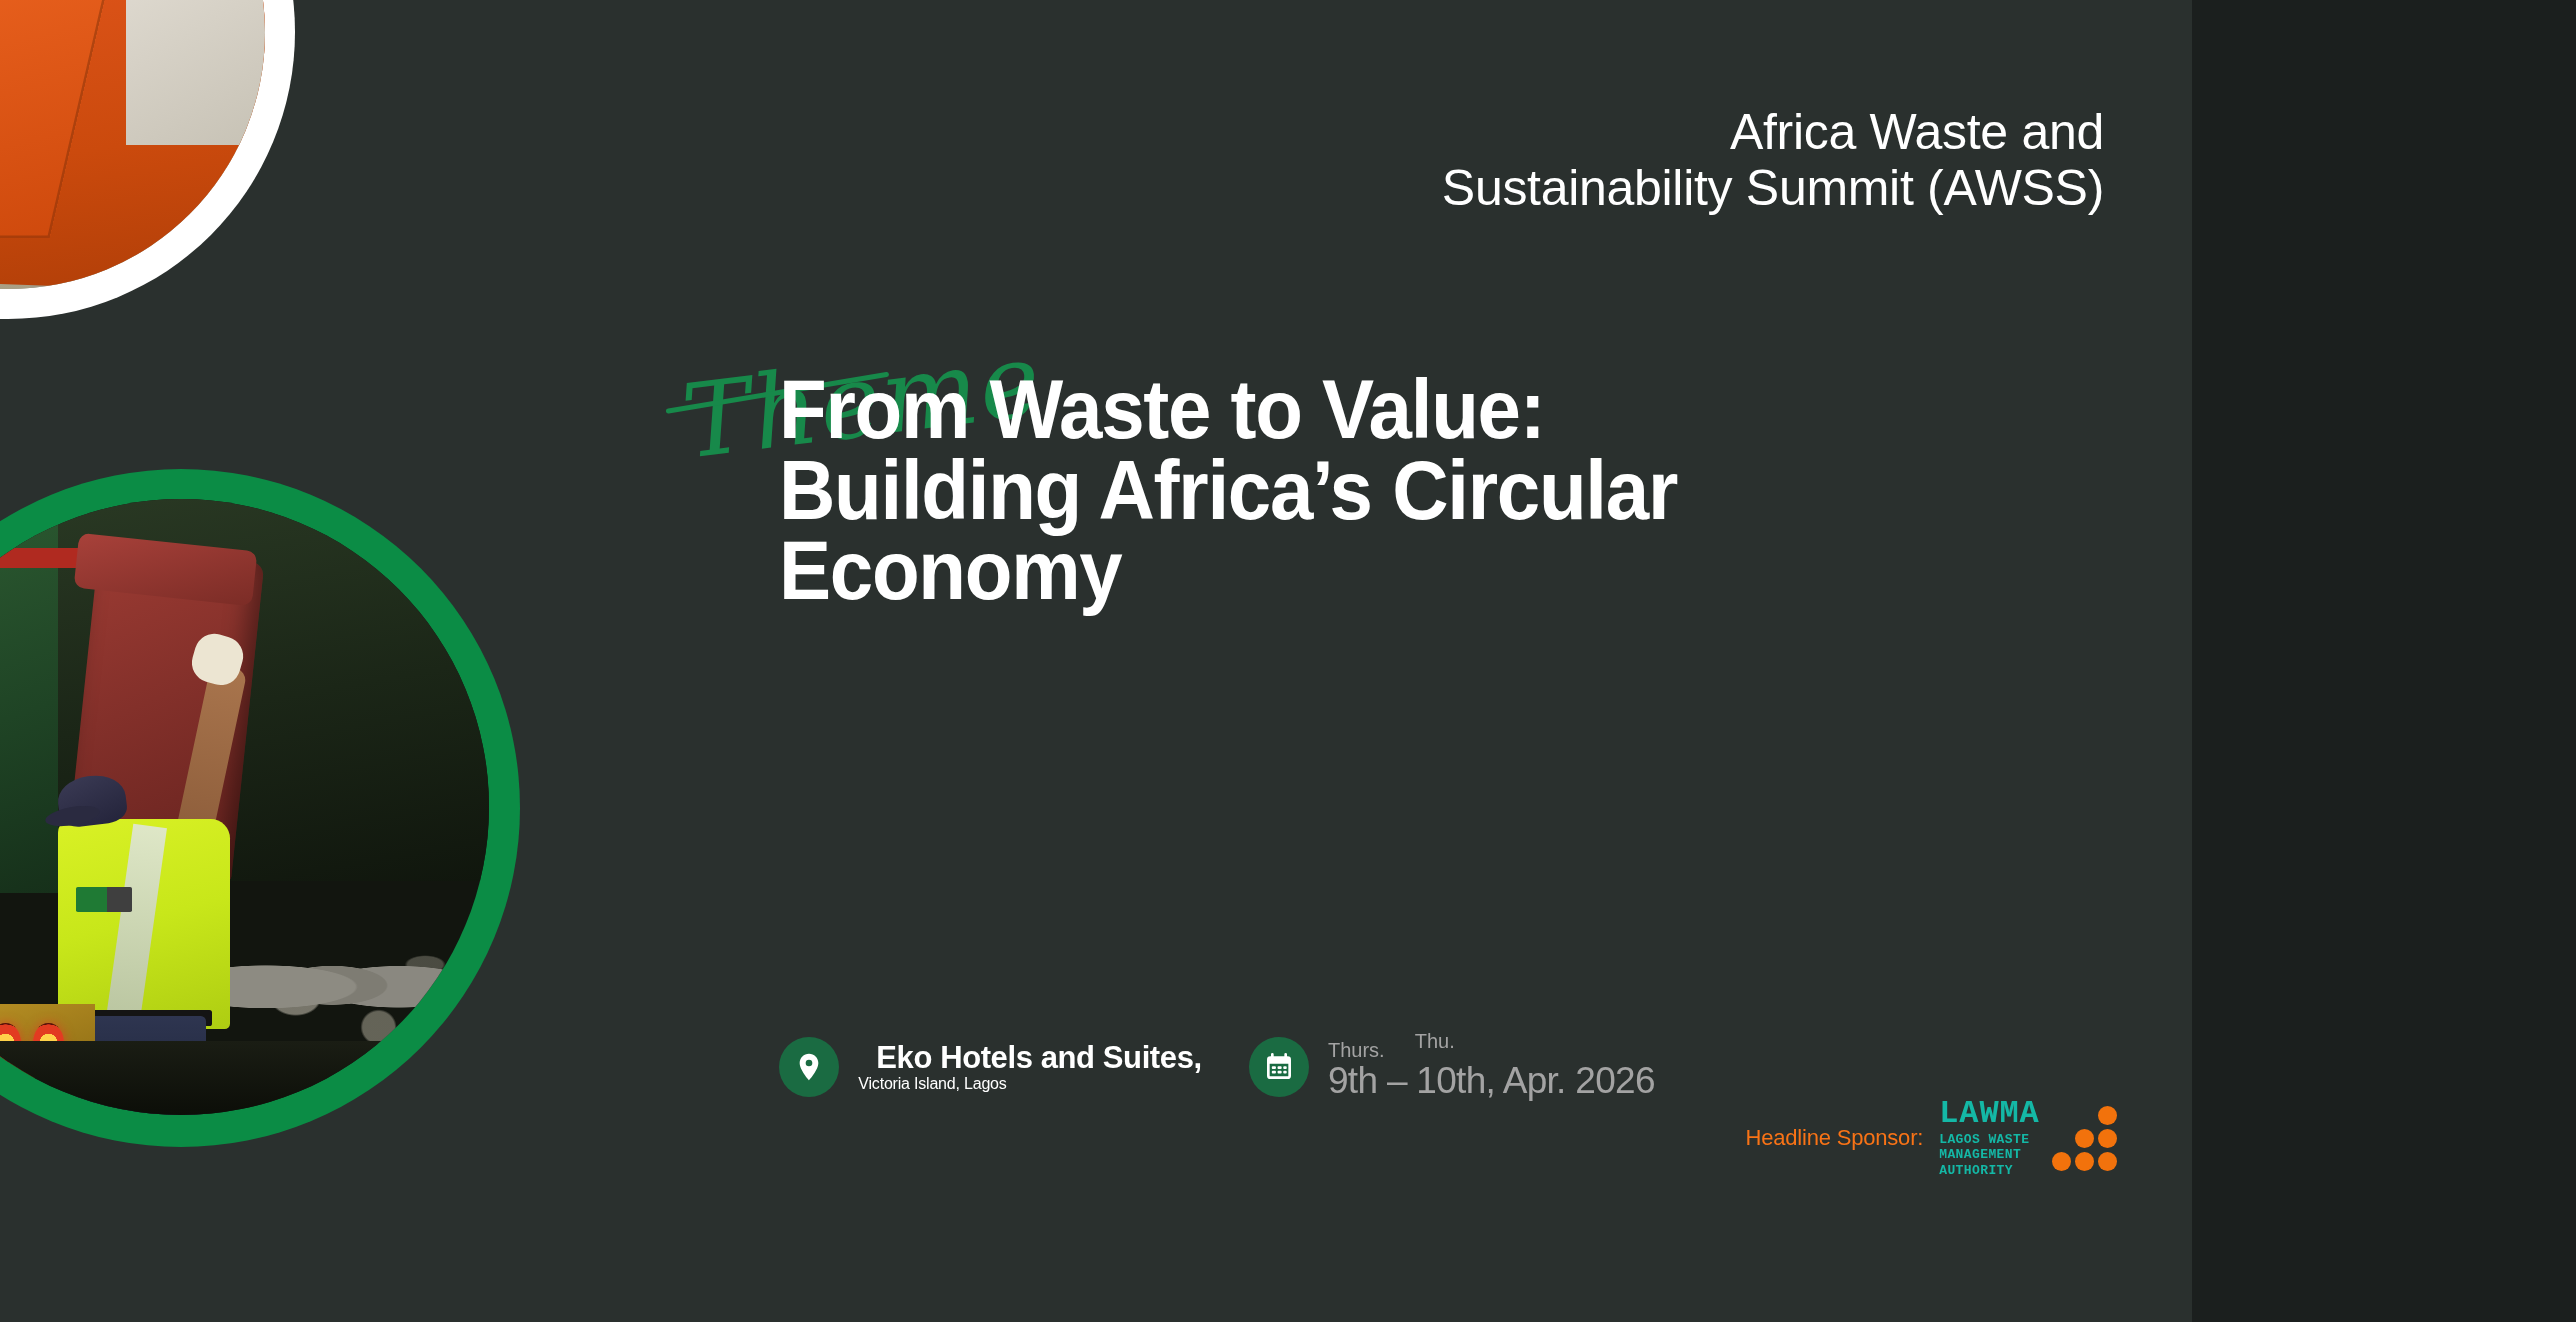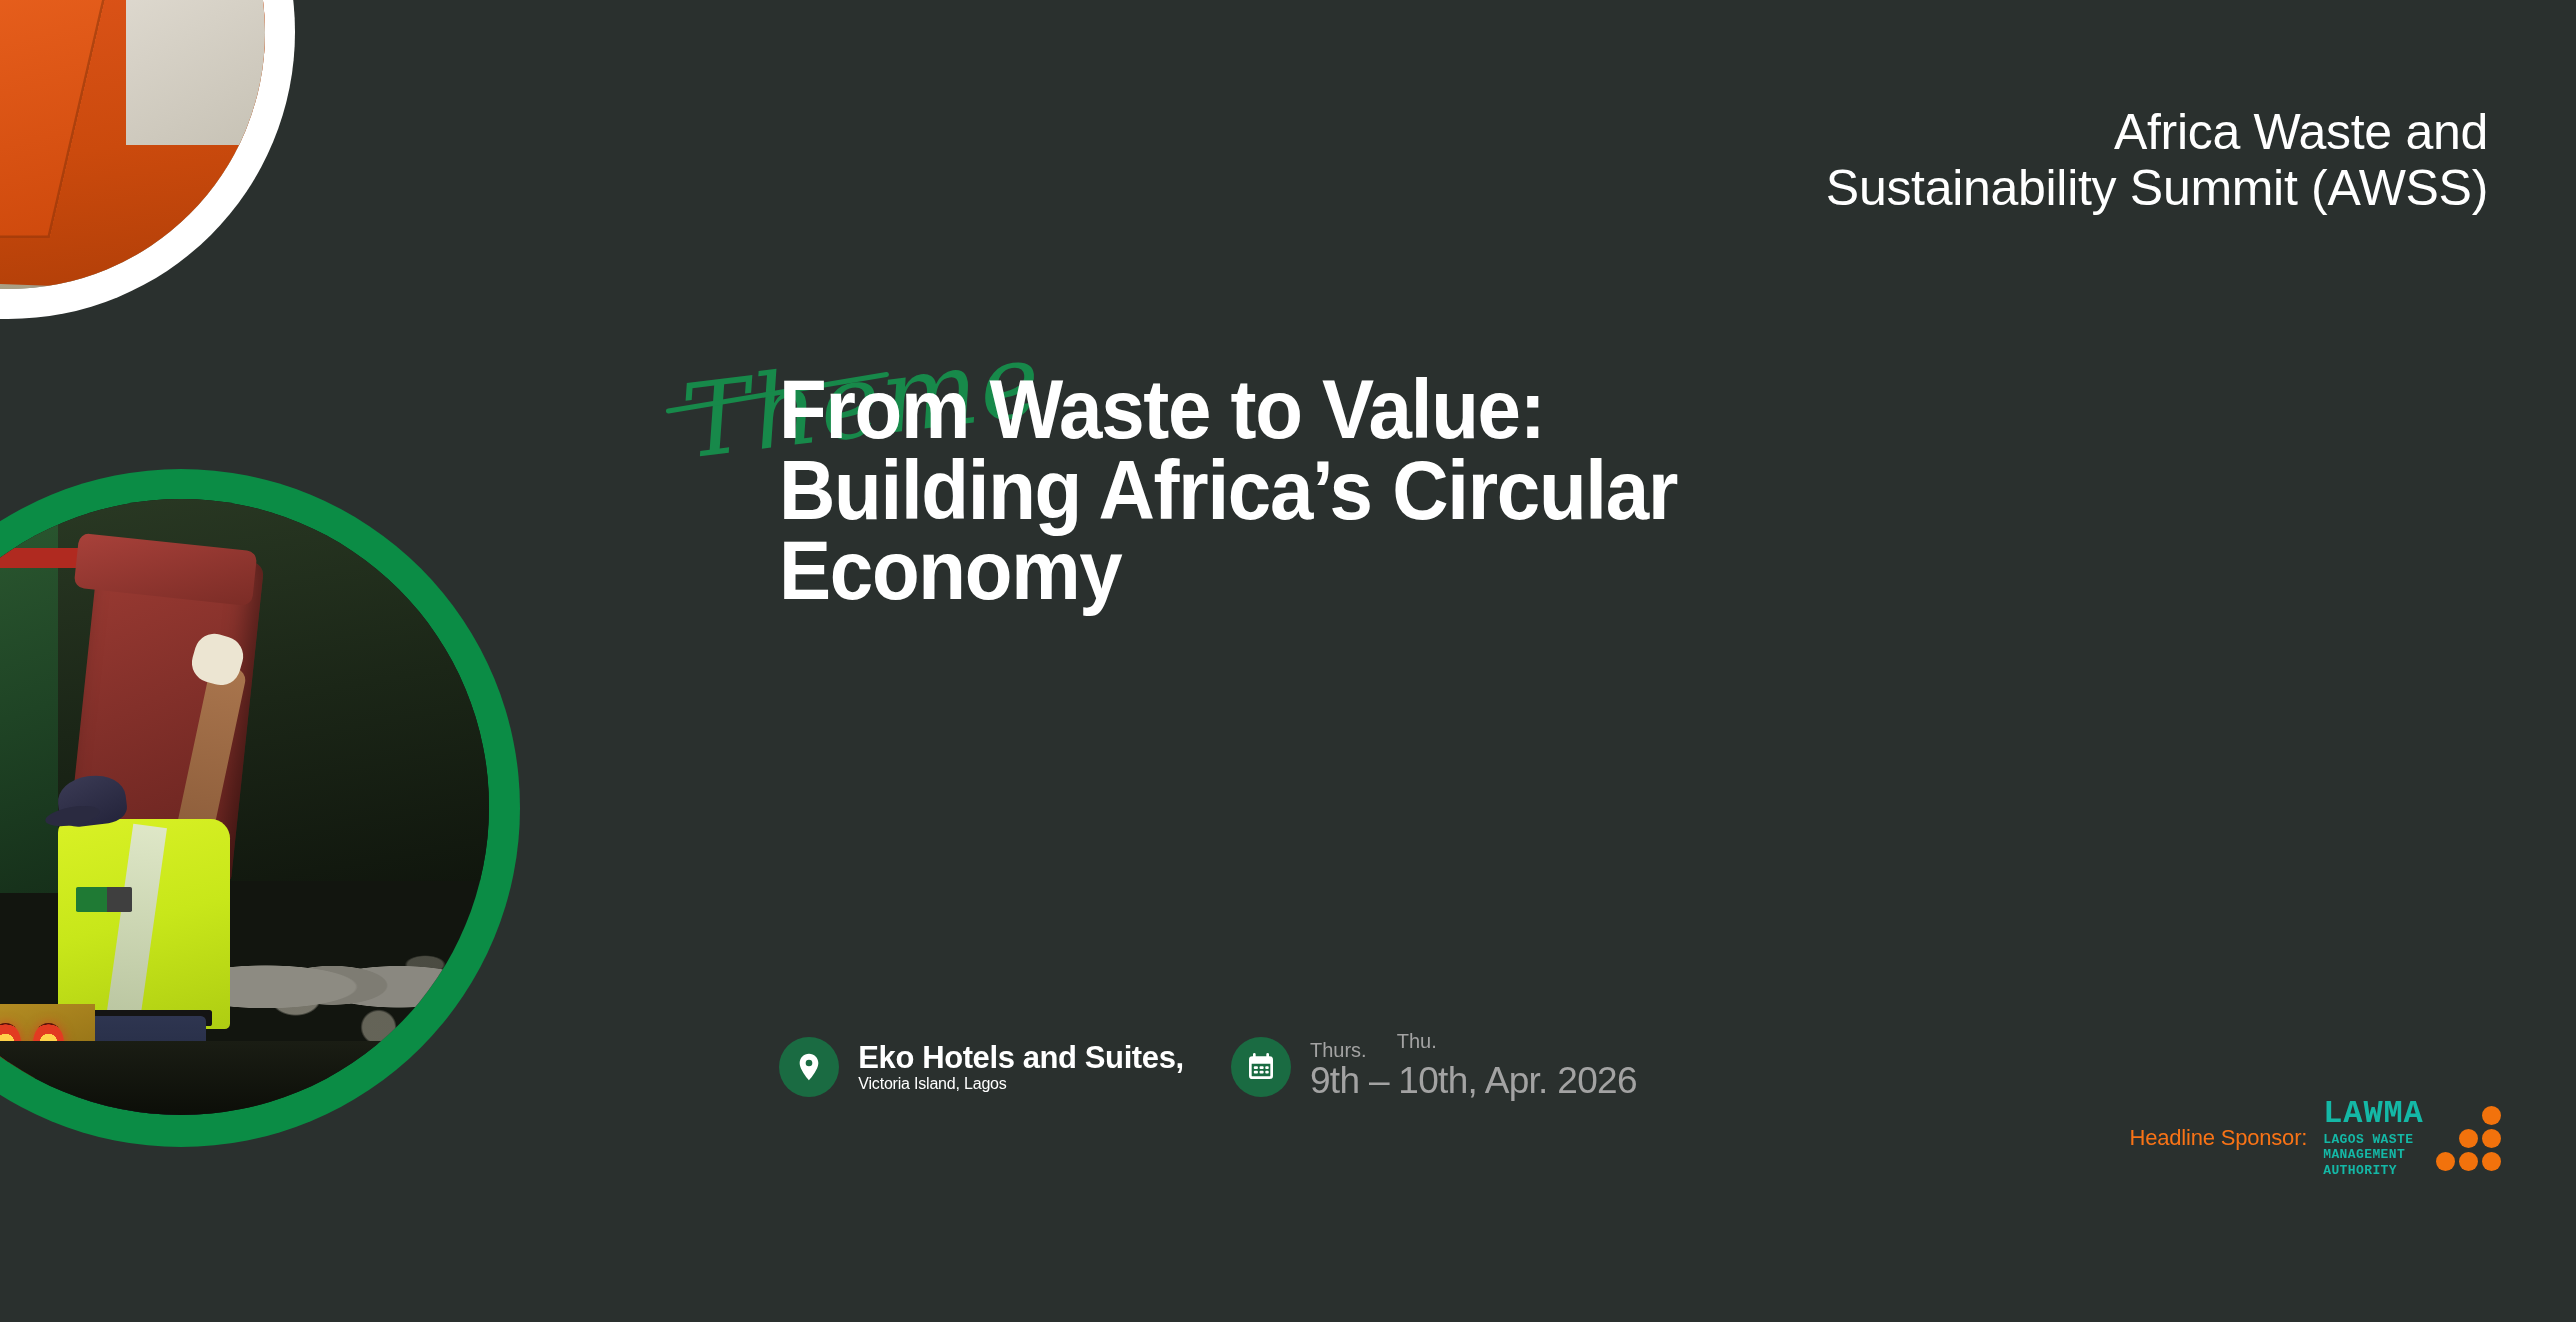--- a/index.html
+++ b/index.html
@@ -6,21 +6,21 @@
   * { margin:0; padding:0; box-sizing:border-box; }
 
   html, body {
     background:#1b1f1e;
     font-family:"Liberation Sans", sans-serif;
   }
 
   
   .banner{
     position:relative;
-    width:2576px;
+    width:2192px;
     height:1323px;
     background:#2a302e;
     overflow:hidden;
   }
 
   
   .photo-circle{
     position:absolute;
     border-radius:50%;
     overflow:hidden;
@@ -296,21 +296,21 @@
   .badge{
     width:60px; height:60px;
     border-radius:50%;
     background:#1a6b42;
     display:flex; align-items:center; justify-content:center;
     flex:0 0 auto;
   }
   .badge svg{ width:32px; height:32px; fill:#ffffff; }
 
   .venue-text{ color:#ffffff; }
-  .venue-line1{ font-size:31px; font-weight:700; line-height:1.12; letter-spacing:-0.4px; }
+  .venue-line1{ font-size:31px; font-weight:700; line-height:1.12; letter-spacing:-0.4px;margin-left:18px; }
   .venue-line2{ font-size:16px; font-weight:400; line-height:1.15; letter-spacing:-0.2px; }
 
   .date-text{ color:#a3a3a3; position:relative; }
   .daylabels{ display:flex; align-items:flex-end; gap:30px; height:26px; }
   .daylabels span{ font-size:20px; font-weight:400; line-height:1; }
   .daylabel-fri{ margin-bottom:8.8px; }
   .date-main{
     font-size:37px; font-weight:400; line-height:1.05; letter-spacing:-0.7px;
     margin-top:1.8px;
   }

